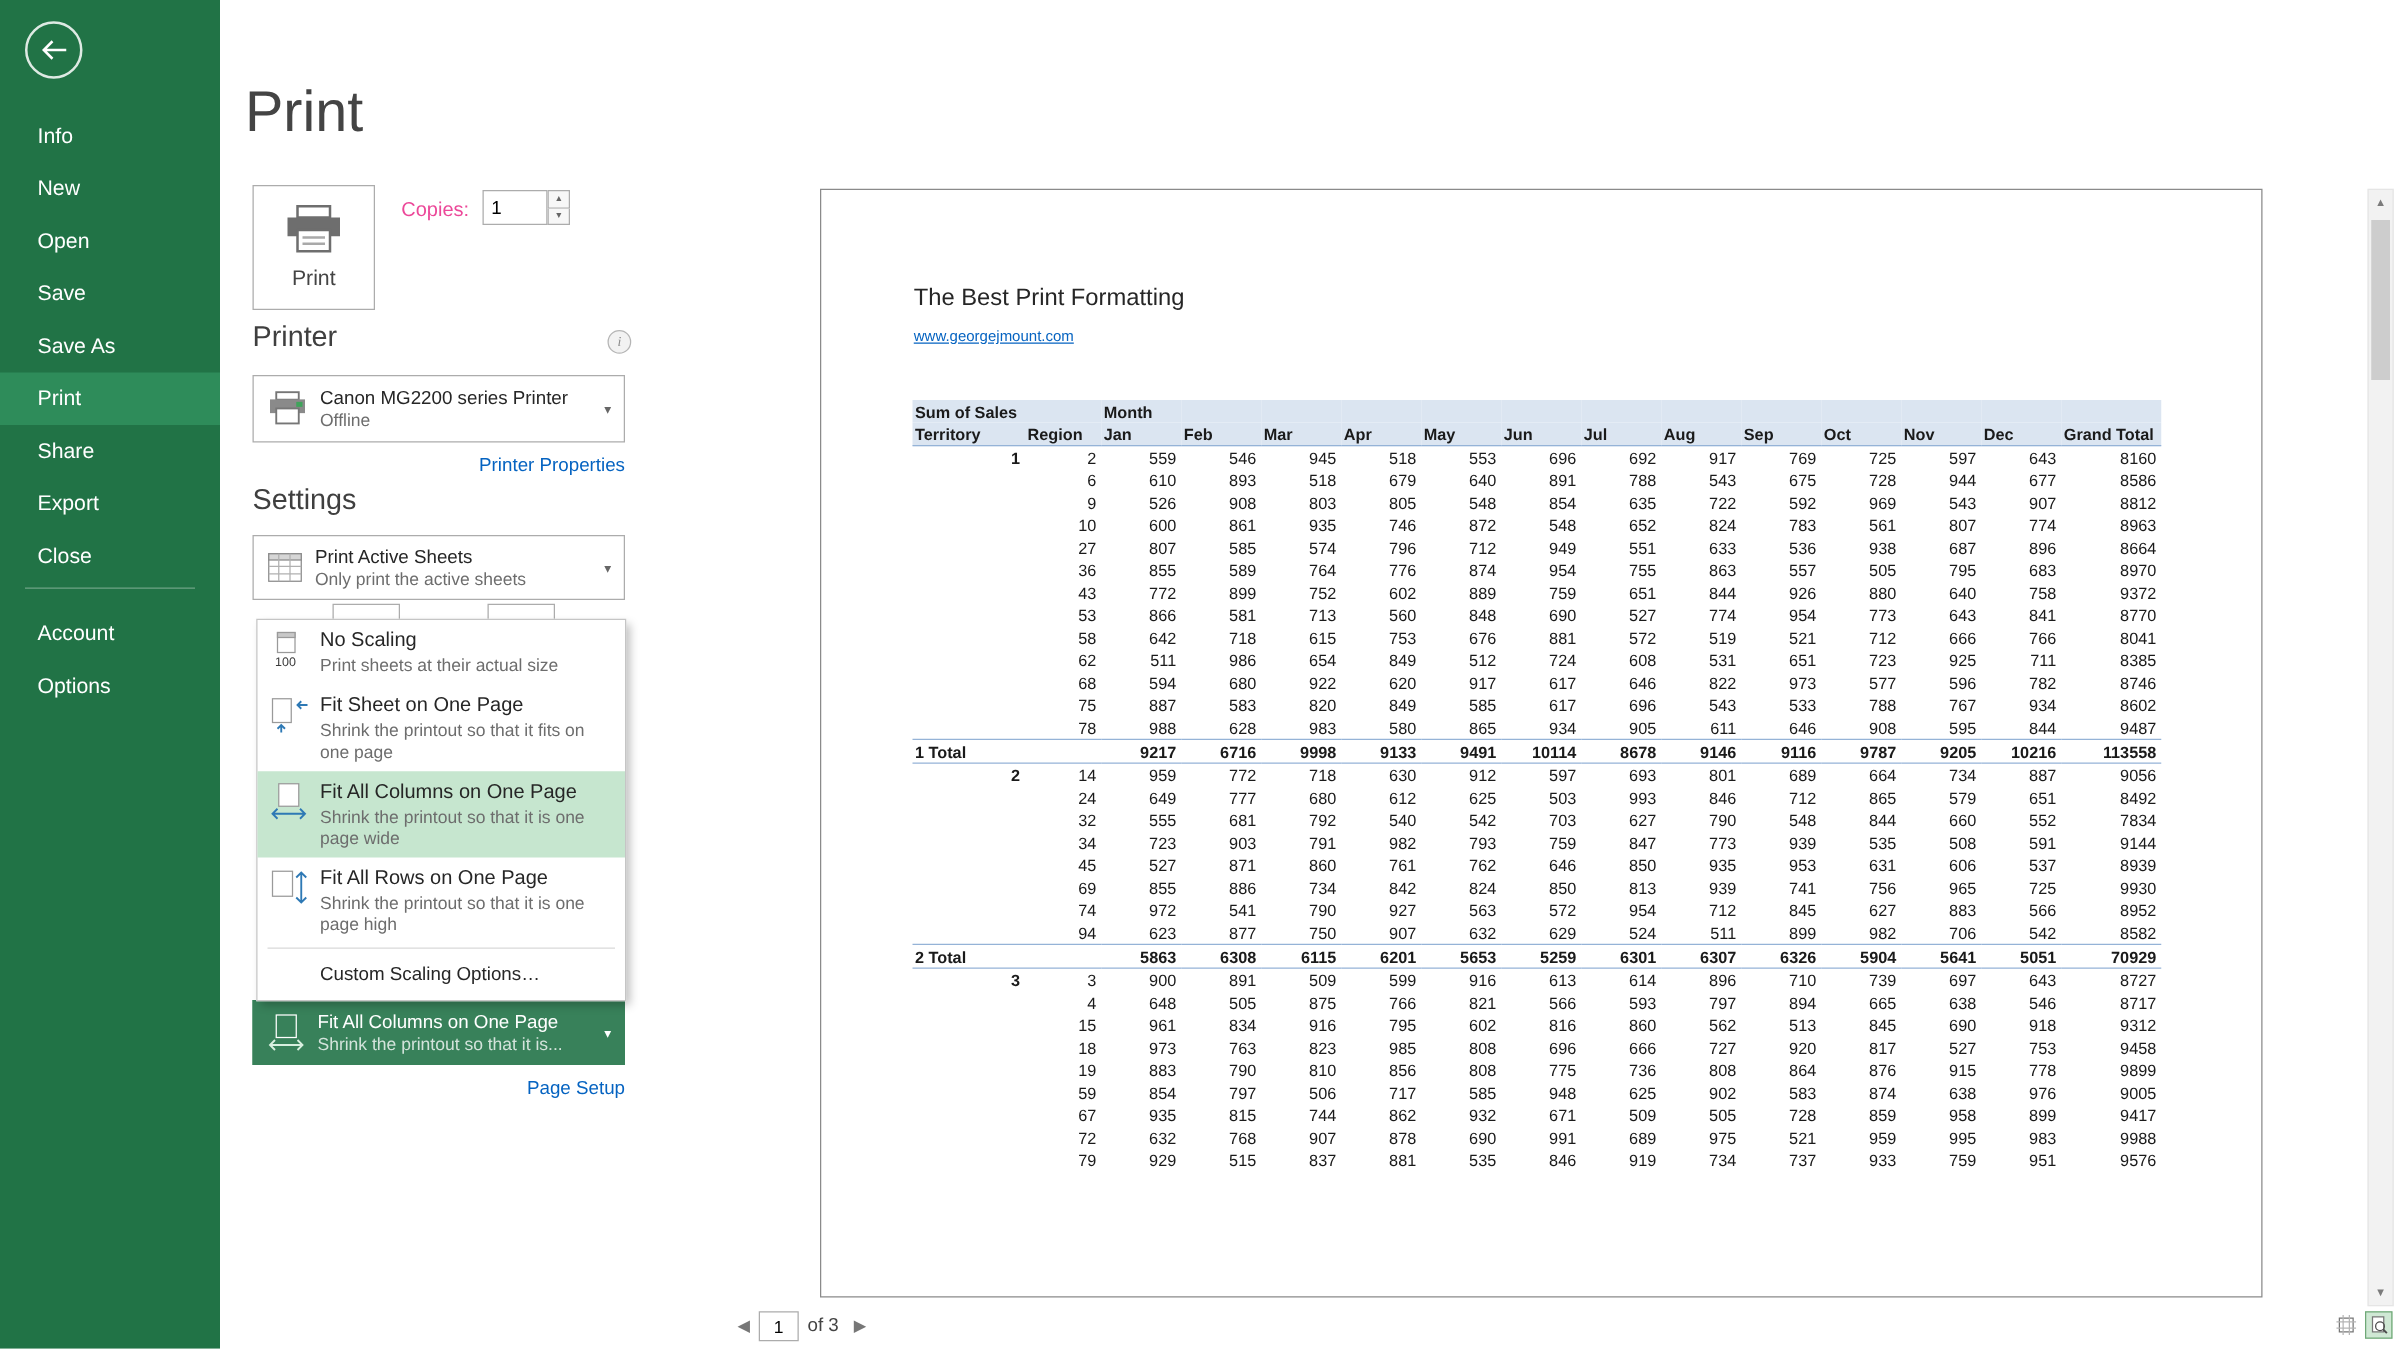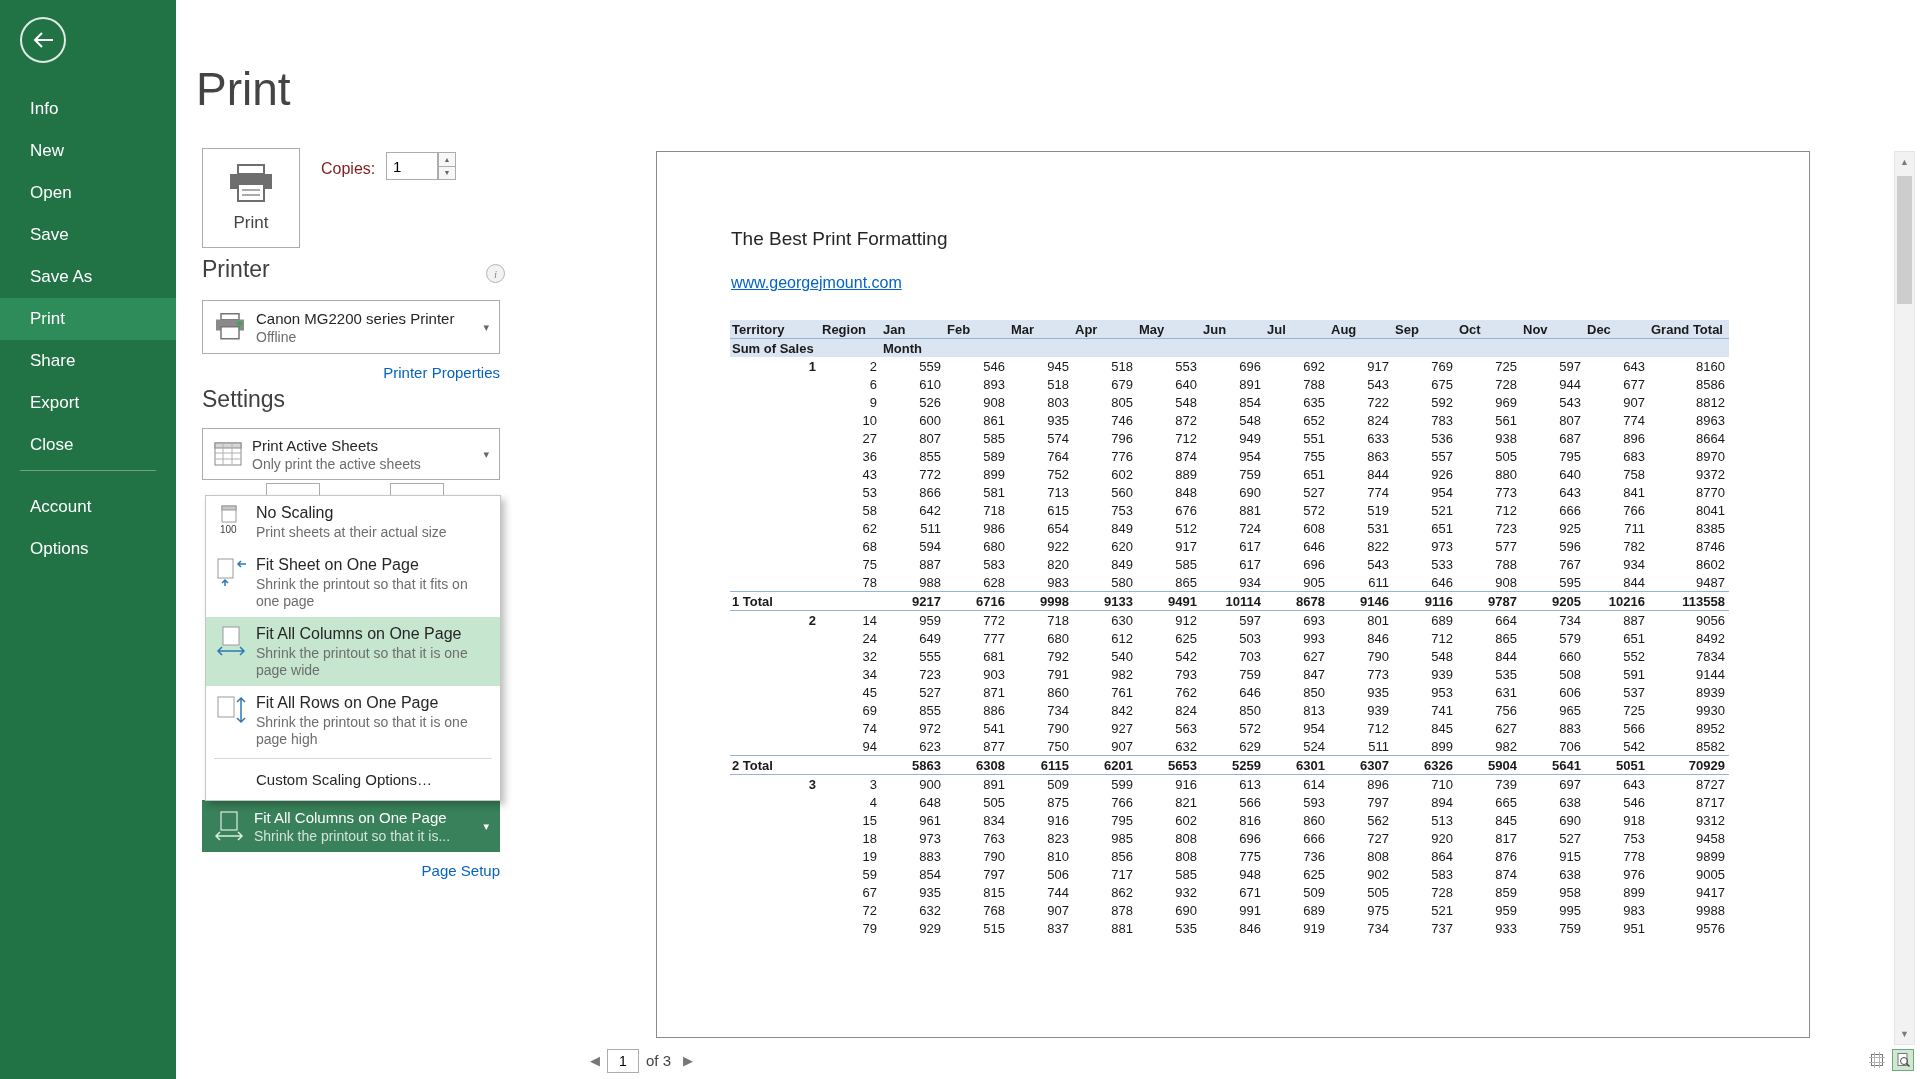--- a/index.html
+++ b/index.html
@@ -32,21 +32,21 @@
   .nav-item{height:42px;line-height:42px;padding-left:30px;color:#fff;font-size:17px;cursor:pointer;}
   .nav-item.selected{background:var(--brand-green-light);}
   .nav-divider{position:absolute;top:470px;left:20px;right:20px;height:1px;background:rgba(255,255,255,.35);}
 
   
   #print-panel{position:absolute;left:156px;top:0;width:404px;height:100%;background:#fff;z-index:20;}
   #print-heading{position:absolute;left:40px;top:62px;font-size:46px;font-weight:300;color:#444;}
   #print-big-btn{position:absolute;left:46px;top:148px;width:98px;height:100px;border:1px solid #acacac;
     display:flex;flex-direction:column;align-items:center;justify-content:center;gap:8px;cursor:pointer;box-sizing:border-box;background:#fff;}
   #print-big-btn .lbl{font-size:17px;color:#444;}
-  #copies-label{position:absolute;left:165px;top:160px;font-size:16px;color:#7f1d1d;}
+  #copies-label{position:absolute;left:165px;top:160px;font-size:16px;color:#ec4899;}
   #copies-input{position:absolute;left:230px;top:152px;width:44px;height:26px;border:1px solid #acacac;
     font-size:15px;padding:0 0 0 6px;font-family:inherit;box-sizing:content-box;}
   .spin{position:absolute;left:282px;top:152px;width:18px;height:28px;display:flex;flex-direction:column;}
   .spin div{flex:1;border:1px solid #acacac;border-top-width:0;display:flex;align-items:center;justify-content:center;
     font-size:7px;color:#666;background:#f7f7f7;cursor:pointer;}
   .spin div:first-child{border-top-width:1px;}
 
   .section-heading{position:absolute;font-size:23px;color:#3f3f3f;}
   #printer-heading{left:46px;top:256px;}
   #settings-heading{left:46px;top:386px;}
@@ -85,21 +85,21 @@
   
   #scaling-combo{top:800px;height:52px;background:var(--sel-green);border:1px solid var(--sel-green);z-index:25;}
   #scaling-combo .t1{color:#fff;}
   #scaling-combo .t2{color:rgba(255,255,255,.78);}
   #scaling-combo .chev{color:#fff;}
 
   
   #preview-area{position:absolute;left:560px;top:0;right:0;bottom:0;background:#fff;z-index:10;}
   #page{position:absolute;left:96px;top:151px;width:1152px;height:885px;background:#fff;border:1px solid #8a8a8a;}
   #doc-title{position:absolute;left:74px;top:76px;font-size:19px;color:#262626;}
-  #doc-link{position:absolute;left:74px;top:110px;font-size:16px;color:var(--link-blue);text-decoration:underline;cursor:pointer;margin-top:12px;}
+  #doc-link{position:absolute;left:74px;top:110px;font-size:12px;color:var(--link-blue);text-decoration:underline;cursor:pointer;}
   #preview-table{position:absolute;left:73px;top:168px;border-collapse:collapse;table-layout:fixed;}
   #preview-table td{font-size:13px;height:18px;line-height:17px;padding:0 4px 0 2px;text-align:right;
     color:#1a1a1a;white-space:nowrap;overflow:hidden;}
   #preview-table td.c0{font-weight:bold;}
   #preview-table tr.hdr td{background:var(--tbl-hdr);font-weight:bold;text-align:left;overflow:visible;}
   #preview-table tr.hdr2 td{border-bottom:1px solid var(--tbl-border);}
   #preview-table tr.total td{font-weight:bold;border-top:1px solid var(--tbl-border);border-bottom:1px solid var(--tbl-border);}
   #preview-table tr.total td.c0{text-align:left;}
 
   
@@ -324,54 +324,54 @@
             <col style="width: 64px;">
             <col style="width: 64px;">
             <col style="width: 64px;">
             <col style="width: 64px;">
             <col style="width: 64px;">
             <col style="width: 64px;">
             <col style="width: 64px;">
             <col style="width: 80px;">
           </colgroup>
           <tbody>
+            <tr class="hdr hdr1">
+              <td class="c0">Sum of Sales</td>
+              <td></td>
+              <td>Month</td>
+              <td></td>
+              <td></td>
+              <td></td>
+              <td></td>
+              <td></td>
+              <td></td>
+              <td></td>
+              <td></td>
+              <td></td>
+              <td></td>
+              <td></td>
+              <td></td>
+            </tr>
             <tr class="hdr hdr2">
               <td class="c0">Territory</td>
               <td>Region</td>
               <td>Jan</td>
               <td>Feb</td>
               <td>Mar</td>
               <td>Apr</td>
               <td>May</td>
               <td>Jun</td>
               <td>Jul</td>
               <td>Aug</td>
               <td>Sep</td>
               <td>Oct</td>
               <td>Nov</td>
               <td>Dec</td>
               <td>Grand Total</td>
             </tr>
-            <tr class="hdr hdr1">
-              <td class="c0">Sum of Sales</td>
-              <td></td>
-              <td>Month</td>
-              <td></td>
-              <td></td>
-              <td></td>
-              <td></td>
-              <td></td>
-              <td></td>
-              <td></td>
-              <td></td>
-              <td></td>
-              <td></td>
-              <td></td>
-              <td></td>
-            </tr>
             <tr>
               <td class="c0">1</td>
               <td>2</td>
               <td>559</td>
               <td>546</td>
               <td>945</td>
               <td>518</td>
               <td>553</td>
               <td>696</td>
               <td>692</td>

